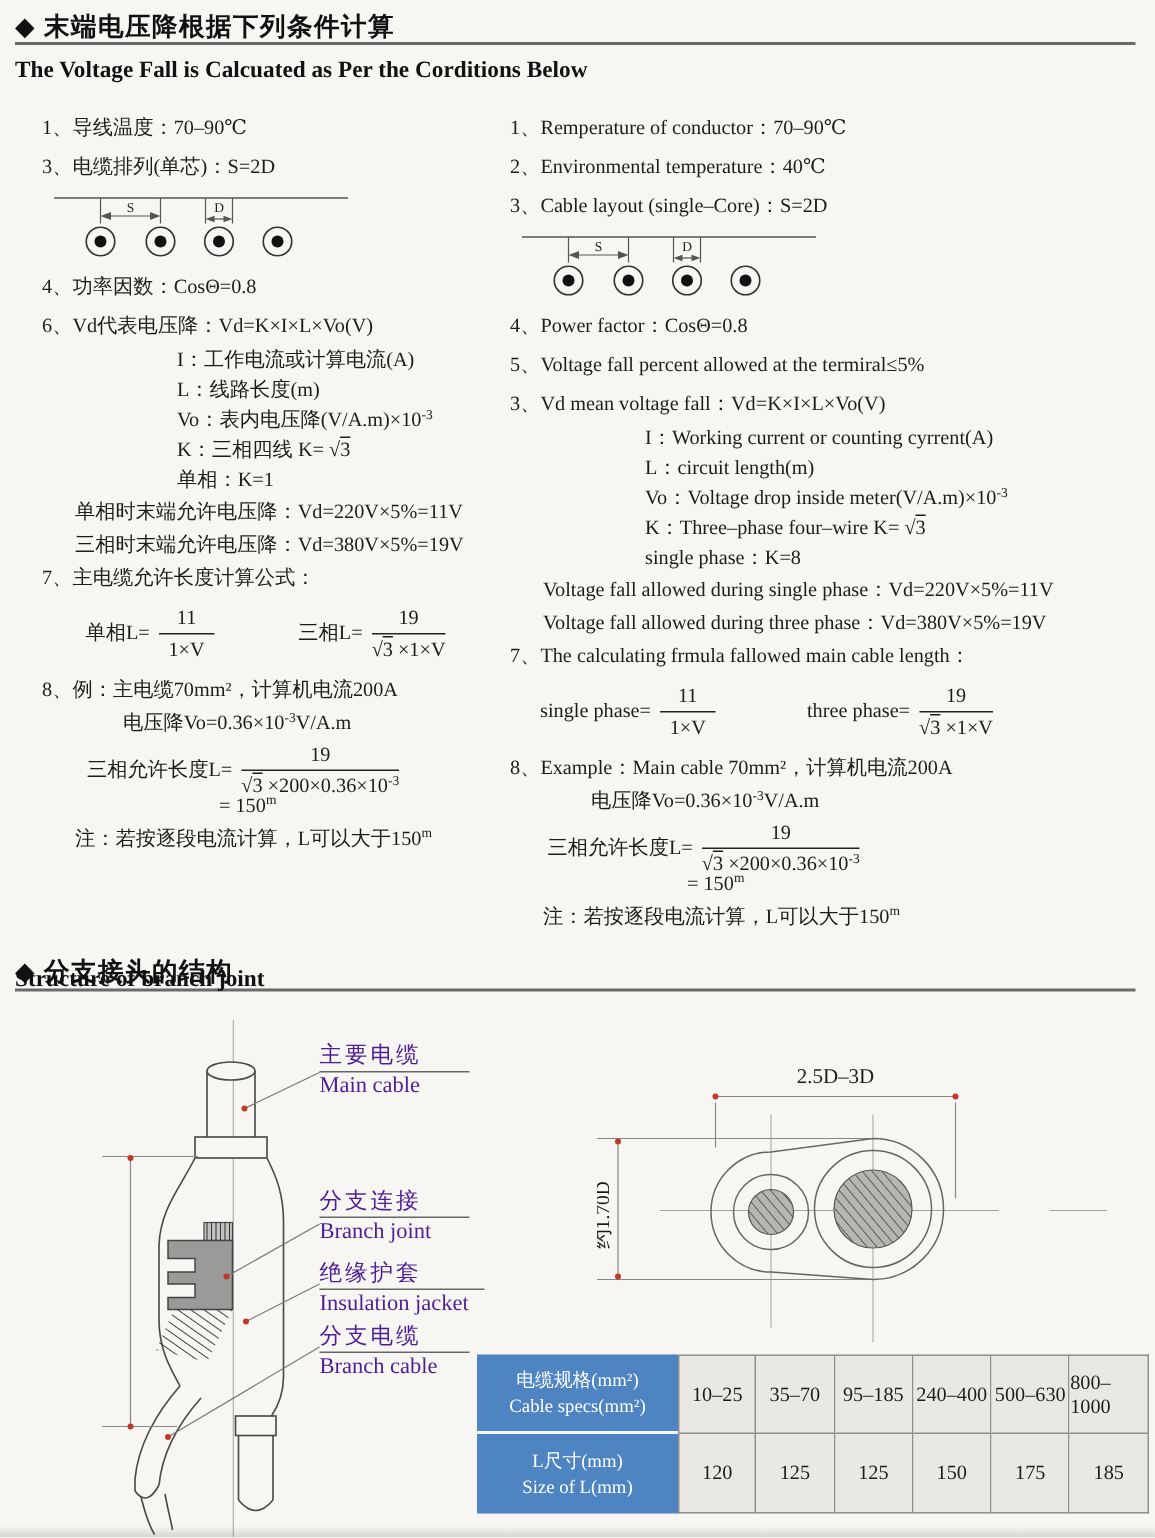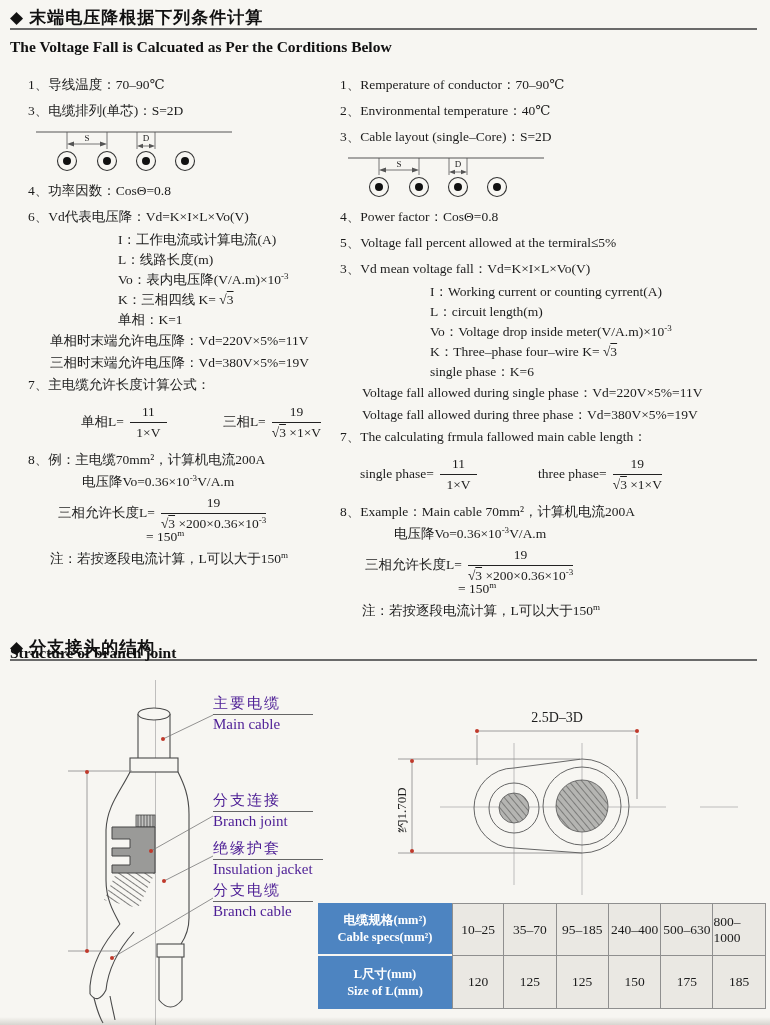--- a/index.html
+++ b/index.html
@@ -30,21 +30,21 @@
   .frac .den{padding-top:2px}
   .sp{font-size:9px;vertical-align:5px;line-height:0}
   .rad{text-decoration:overline}
   
   .jlabel{position:absolute;width:100px;font-size:15px;color:#4c1d95}
   .jlabel .zh{display:block;border-bottom:1px solid #666;padding-bottom:1px;letter-spacing:2px}
   .jlabel .en{display:block;padding-top:1px}
   
   .spec-table{position:absolute;left:318px;top:903px;width:448px;font-size:13px}
   .trow{display:flex}
-  .th{width:134px;height:53px;background:#4d84c1;color:#fff;font-weight:bold;
+  .th{width:134px;height:53px;background:#4d84c1;color:#fff;font-weight:normal;
       display:flex;flex-direction:column;justify-content:center;align-items:center;
       font-size:12.5px;line-height:1.3;box-sizing:border-box}
   .th.top{border-bottom:2px solid #f7f6f2}
   .td{width:52.3px;height:53px;background:#eae8e3;display:flex;align-items:center;
       justify-content:center;font-size:13.5px;box-sizing:border-box;
       border-right:1px solid #8f8f8f;border-bottom:1px solid #8f8f8f}
   .trow.first .td{border-top:1px solid #8f8f8f}
   .td.cfirst{border-left:1px solid #8f8f8f}
   .botshade{position:absolute;left:0;bottom:0;width:770px;height:8px;
       background:linear-gradient(to bottom,rgba(0,0,0,0),rgba(120,115,105,.25))}
@@ -89,21 +89,21 @@
   <div class="row">6、Vd代表电压降：Vd=K×I×L×Vo(V)</div>
   <div class="sub">I：工作电流或计算电流(A)</div>
   <div class="sub">L：线路长度(m)</div>
   <div class="sub"><span>Vo：表内电压降(V/A.m)×10</span><span class="sp">-3</span></div>
   <div class="sub"><span>K：三相四线  K= √</span><span class="rad">3</span></div>
   <div class="sub">单相：K=1</div>
   <div class="allow">单相时末端允许电压降：Vd=220V×5%=11V</div>
   <div class="allow">三相时末端允许电压降：Vd=380V×5%=19V</div>
   <div class="it7">7、主电缆允许长度计算公式：</div>
   <div class="frow">
-    <span style="margin-left:53px">单相L=</span>
+    <span style="margin-left:29px">单相L=</span>
     <span class="frac">
         <span class="num">11</span>
         <span class="den">1×V</span>
       </span>
     <span style="margin-left:50px">三相L=</span>
     <span class="frac">
         <span class="num">19</span>
         <span class="den"><span>√</span><span class="rad">3</span><span> ×1×V</span></span>
       </span>
   </div>
@@ -151,21 +151,21 @@
       </g>
     </svg>
   </div>
   <div class="row">4、Power factor：CosΘ=0.8</div>
   <div class="row">5、Voltage fall percent allowed at the termiral≤5%</div>
   <div class="row">3、Vd mean voltage fall：Vd=K×I×L×Vo(V)</div>
   <div class="sub">I：Working current or counting cyrrent(A)</div>
   <div class="sub">L：circuit length(m)</div>
   <div class="sub"><span>Vo：Voltage drop inside meter(V/A.m)×10</span><span class="sp">-3</span></div>
   <div class="sub"><span>K：Three–phase four–wire  K= √</span><span class="rad">3</span></div>
-  <div class="sub">single phase：K=6</div>
+  <div class="sub">single phase：K=8</div>
   <div class="allow">Voltage fall allowed during single phase：Vd=220V×5%=11V</div>
   <div class="allow">Voltage fall allowed during three phase：Vd=380V×5%=19V</div>
   <div class="it7">7、The calculating frmula fallowed main cable length：</div>
   <div class="frow">
     <span style="margin-left:20px">single phase=</span>
     <span class="frac">
         <span class="num">11</span>
         <span class="den">1×V</span>
       </span>
     <span style="margin-left:55px">three phase=</span>

